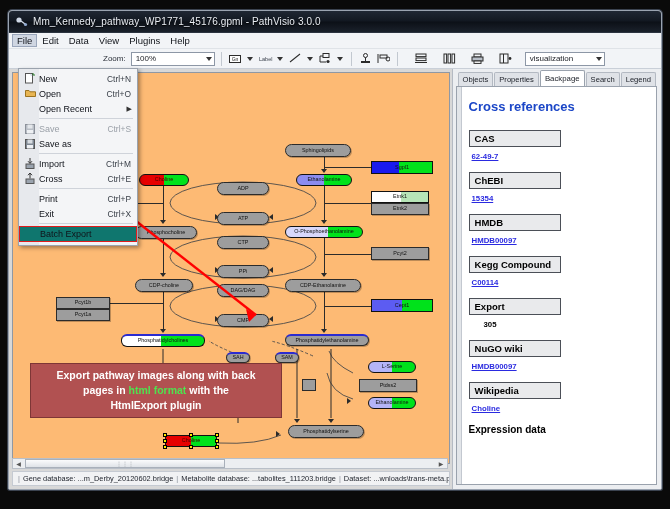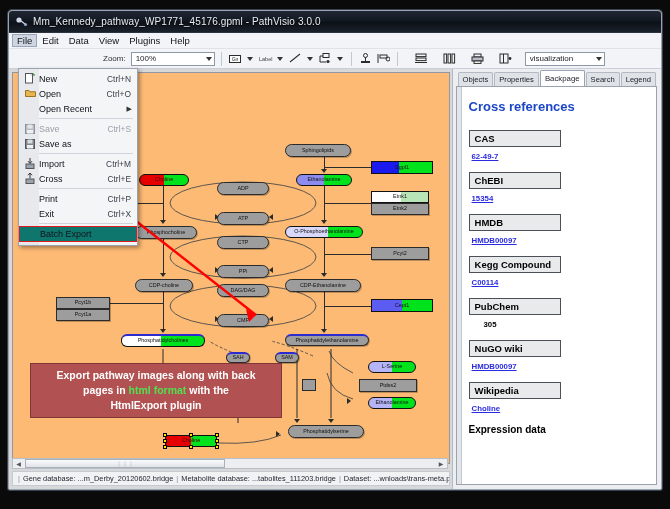--- a/index.html
+++ b/index.html
@@ -518,21 +518,21 @@
 
           <div class="xref-box">ChEBI</div>
           <a class="xref-link">15354</a>
 
           <div class="xref-box">HMDB</div>
           <a class="xref-link">HMDB00097</a>
 
           <div class="xref-box">Kegg Compound</div>
           <a class="xref-link">C00114</a>
 
-          <div class="xref-box">PubChem</div>
+          <div class="xref-box">Export</div>
           <span class="xref-plain">305</span>
 
           <div class="xref-box">NuGO wiki</div>
           <a class="xref-link">HMDB00097</a>
 
           <div class="xref-box">Wikipedia</div>
           <a class="xref-link">Choline</a>
 
           <div class="expr-title">Expression data</div>
         </div>

